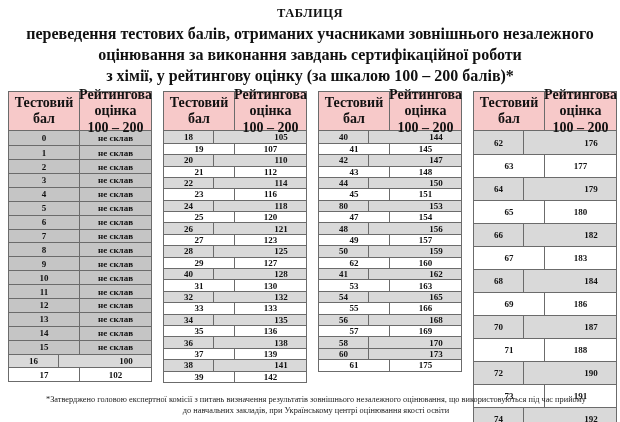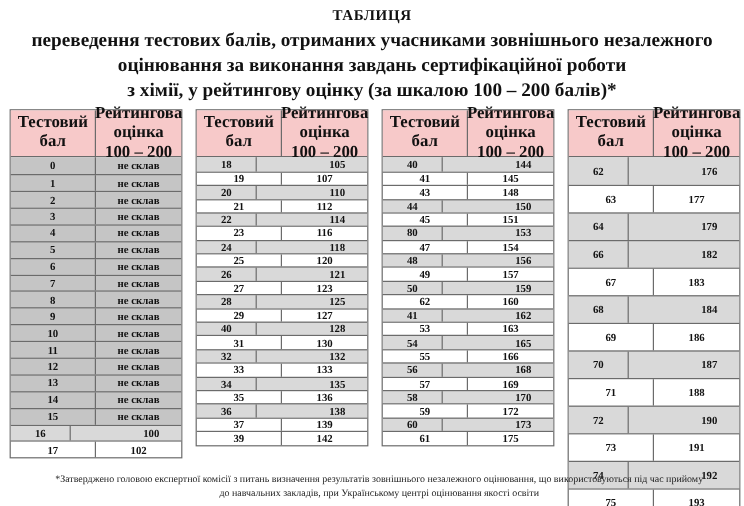--- a/index.html
+++ b/index.html
@@ -262,40 +262,48 @@
         <div class="cell rating">136</div>
       </div>
       <div class="trow shade">
         <div class="cell score">36</div>
         <div class="cell rating">138</div>
       </div>
       <div class="trow">
         <div class="cell score">37</div>
         <div class="cell rating">139</div>
       </div>
+      <div class="trow shade">
+        <div class="cell score">38</div>
+        <div class="cell rating">141</div>
+      </div>
       <div class="trow">
         <div class="cell score">39</div>
         <div class="cell rating">142</div>
       </div>
     </div>
   <div class="tbl" data-table="2">
     <div class="thead">
       <div class="th score">Тестовий бал</div>
       <div class="th rating">Рейтингова
 оцінка
 100 – 200</div>
     </div>
   <div class="trow shade">
         <div class="cell score">40</div>
         <div class="cell rating">144</div>
       </div>
       <div class="trow">
         <div class="cell score">41</div>
         <div class="cell rating">145</div>
       </div>
+      <div class="trow shade">
+        <div class="cell score">42</div>
+        <div class="cell rating">147</div>
+      </div>
       <div class="trow">
         <div class="cell score">43</div>
         <div class="cell rating">148</div>
       </div>
       <div class="trow shade">
         <div class="cell score">44</div>
         <div class="cell rating">150</div>
       </div>
       <div class="trow">
         <div class="cell score">45</div>
@@ -345,24 +353,20 @@
         <div class="cell score">56</div>
         <div class="cell rating">168</div>
       </div>
       <div class="trow">
         <div class="cell score">57</div>
         <div class="cell rating">169</div>
       </div>
       <div class="trow shade">
         <div class="cell score">58</div>
         <div class="cell rating">170</div>
-      </div>
-      <div class="trow">
-        <div class="cell score">59</div>
-        <div class="cell rating">172</div>
       </div>
       <div class="trow shade">
         <div class="cell score">60</div>
         <div class="cell rating">173</div>
       </div>
       <div class="trow">
         <div class="cell score">61</div>
         <div class="cell rating">175</div>
       </div>
     </div>
@@ -378,20 +382,24 @@
         <div class="cell rating">176</div>
       </div>
       <div class="trow">
         <div class="cell score">63</div>
         <div class="cell rating">177</div>
       </div>
       <div class="trow shade">
         <div class="cell score">64</div>
         <div class="cell rating">179</div>
       </div>
+      <div class="trow">
+        <div class="cell score">65</div>
+        <div class="cell rating">180</div>
+      </div>
       <div class="trow shade">
         <div class="cell score">66</div>
         <div class="cell rating">182</div>
       </div>
       <div class="trow">
         <div class="cell score">67</div>
         <div class="cell rating">183</div>
       </div>
       <div class="trow shade">
         <div class="cell score">68</div>

